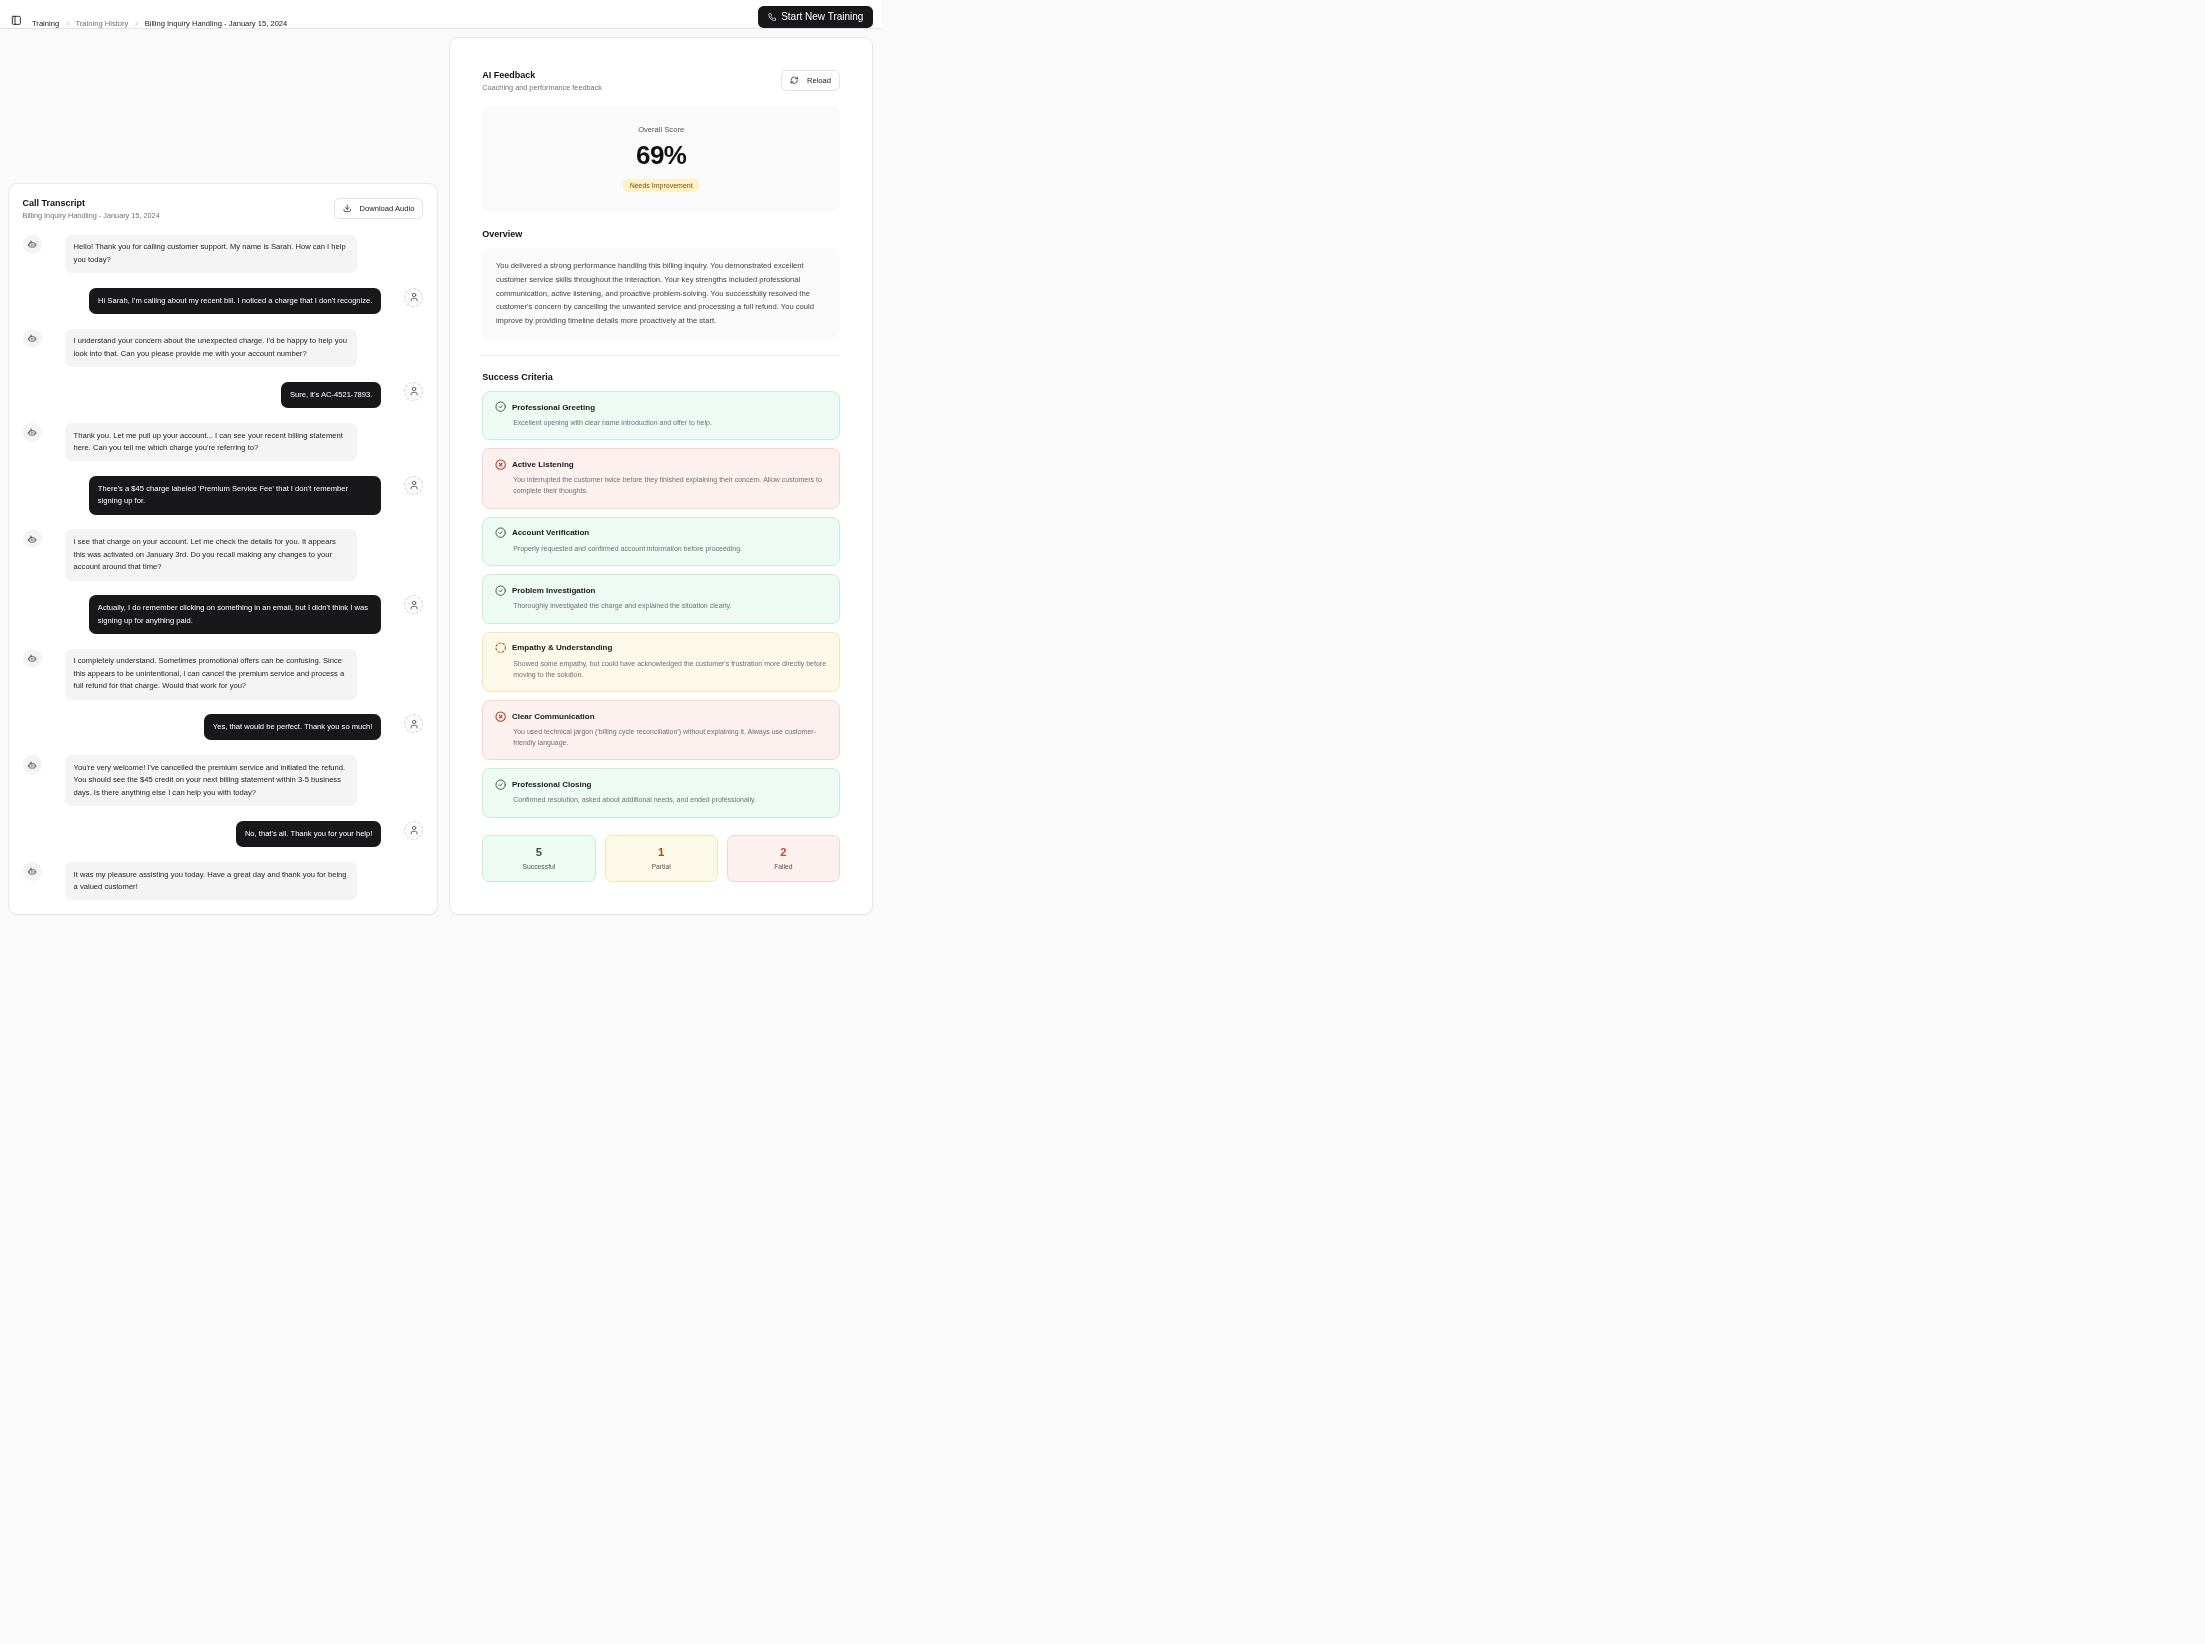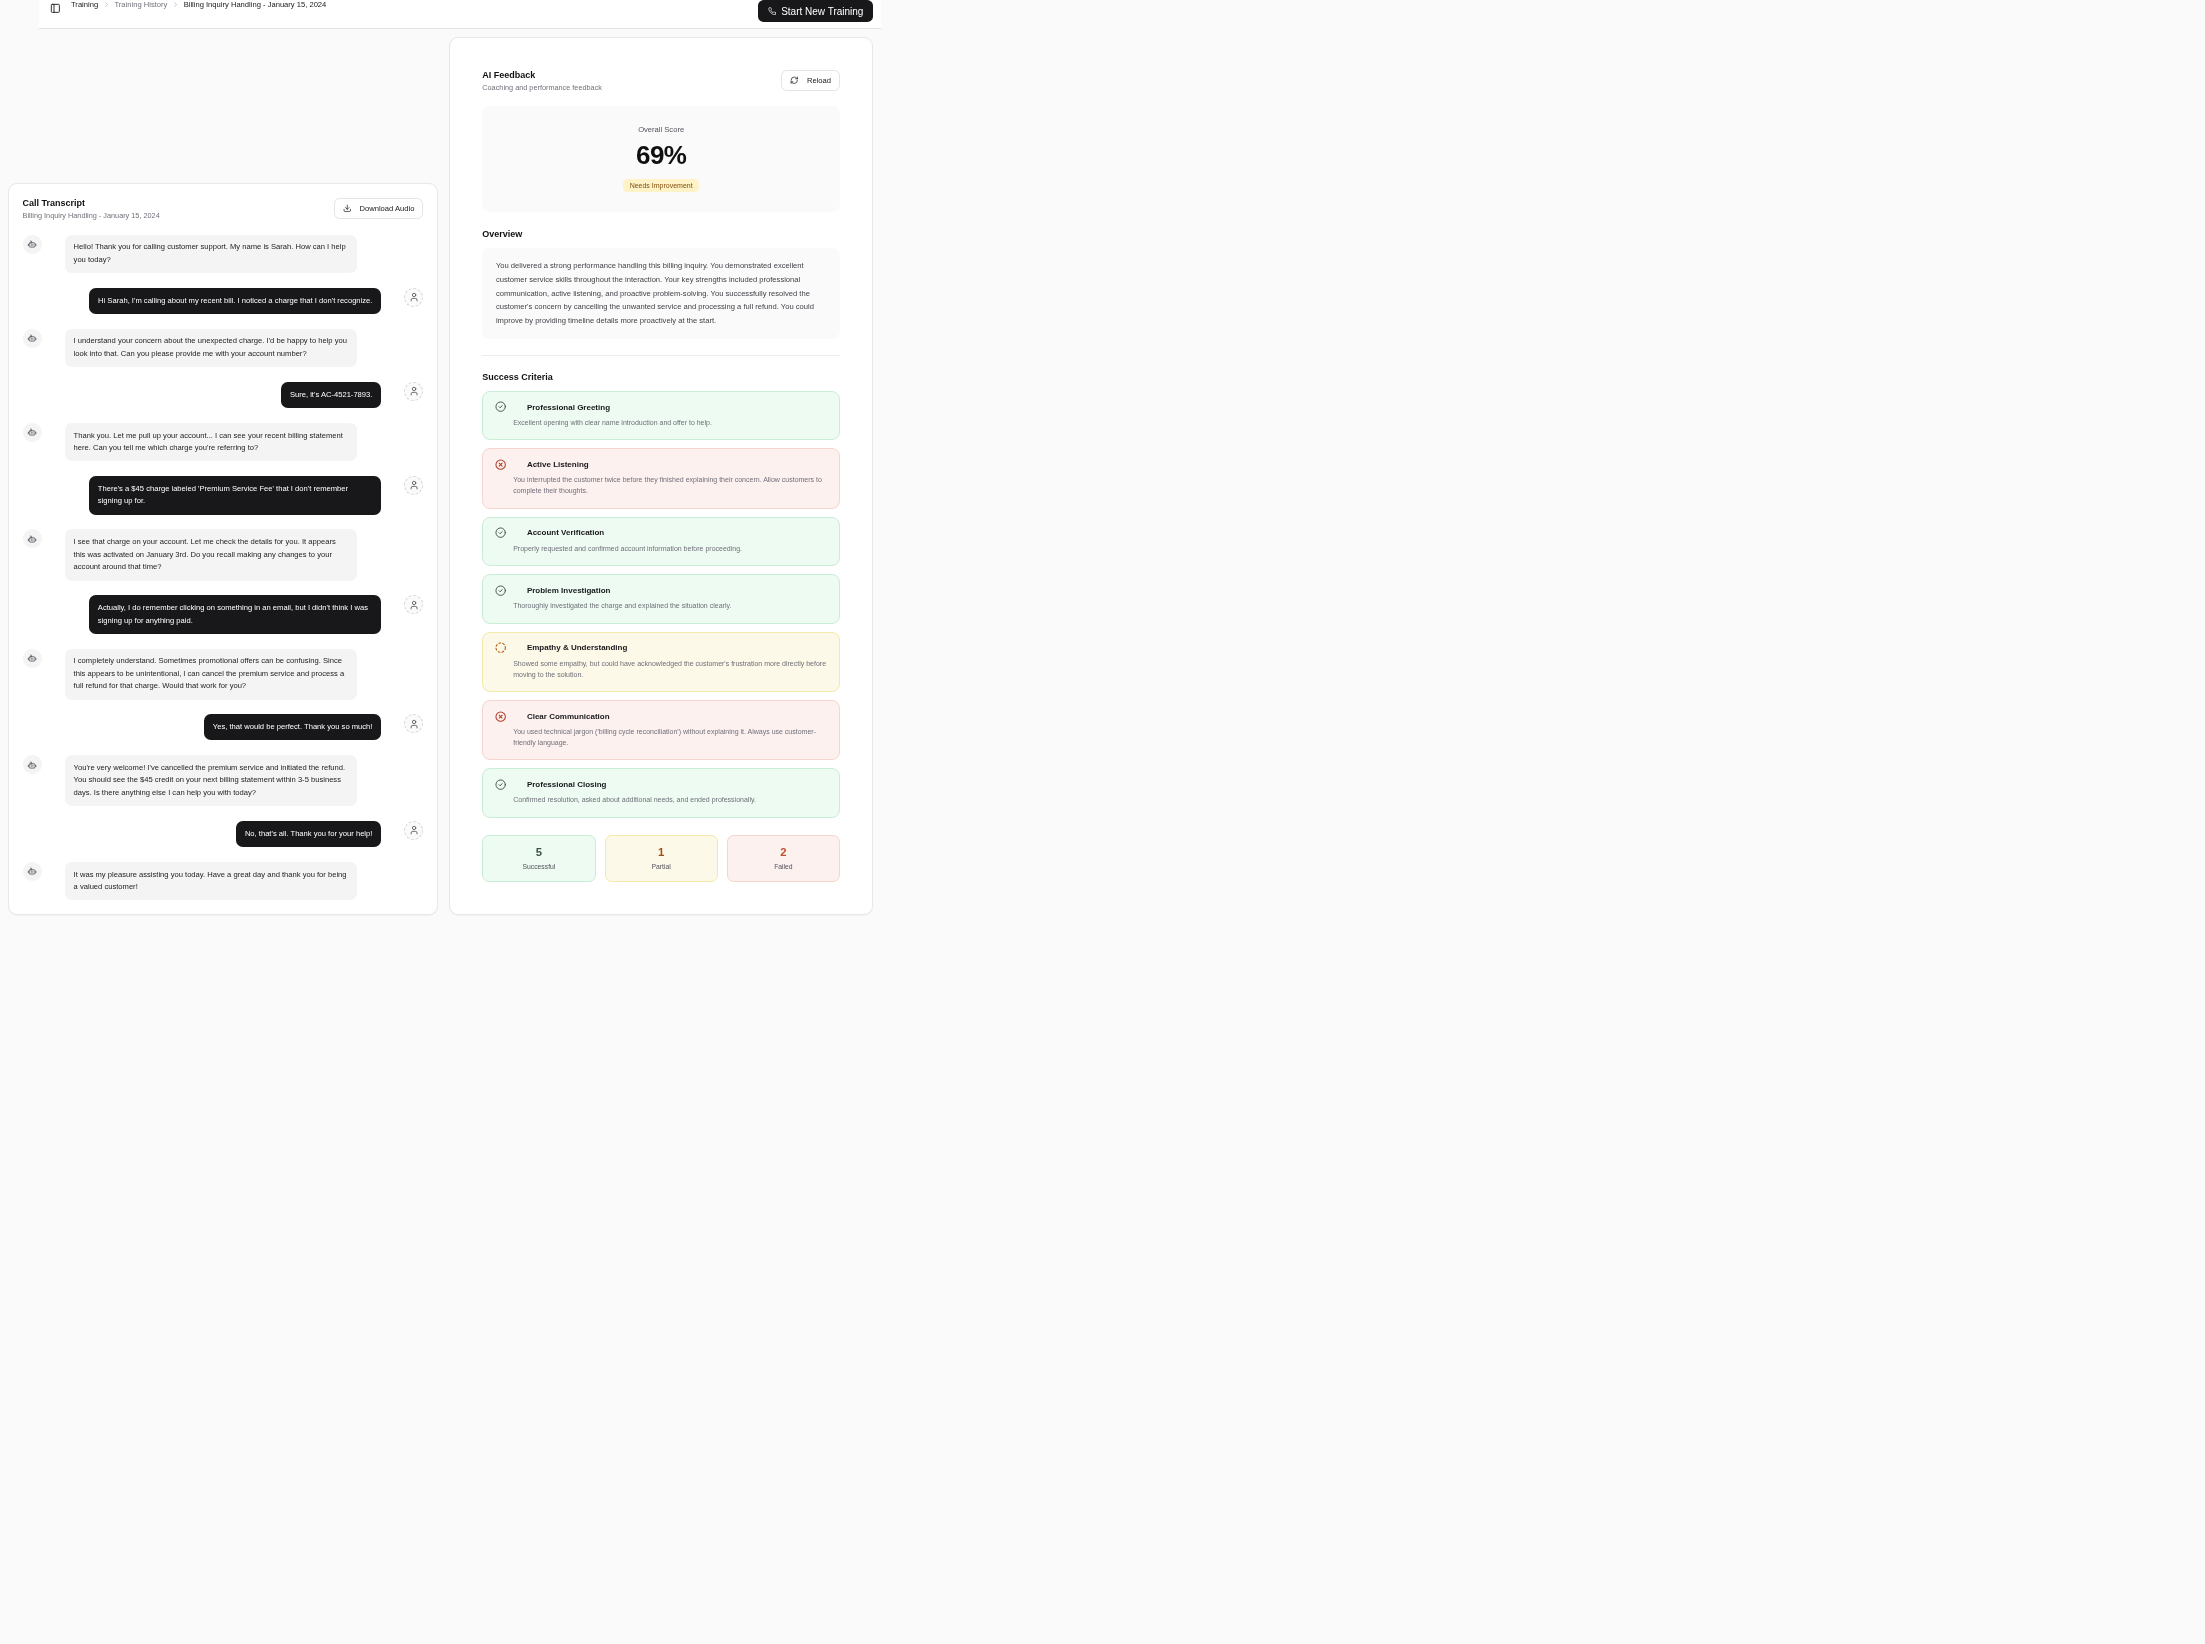--- a/index.html
+++ b/index.html
@@ -1,21 +1,21 @@
 <!DOCTYPE html>
 <html style="font-size:9px"><head>
 <meta charset="utf-8">
 <style>
   * { margin:0; padding:0; box-sizing:border-box; }
   html,body { background:#fafafa; font-family:"Liberation Sans", sans-serif; color:#18181b; }
   body { width:881px; min-height:658px; }
 
   
   .topbar { height:29px; background:#fff; border-bottom:0.6px solid #e4e4e7;
-            display:flex; align-items:flex-start; padding:0 8px; gap:8px;margin-left:39px; }
+            display:flex; align-items:flex-end; padding:0 8px; gap:8px; }
   .icon-btn { width:16px; height:16px; display:flex; align-items:center; justify-content:center;
               border:none; background:transparent; border-radius:3.4px; cursor:pointer; }
   .crumbs { display:flex; align-items:center; gap:4.5px; font-size:7.6px; }
   .crumb-first { font-weight:500; color:#18181b; }
   .crumb-mid { color:#71717a; }
   .crumb-last { color:#18181b; }
   .crumb-sep { color:#a1a1aa; display:flex; align-items:center; }
   .spacer { flex:1; }
   .primary-btn { display:flex; align-items:center; gap:5.1px; background:#18181b; color:#fff;
                  font-size:10px; font-weight:500; border:none; border-radius:5.6px;
@@ -57,21 +57,21 @@
   .section-title { font-size:9px; font-weight:700; color:#111113; margin-bottom:9px; }
   .overview-box { background:#fafafa; border-radius:8px; padding:11.3px 13.6px; font-size:7.6px;
                   line-height:1.8; color:#3f3f46; }
   .divider { border:none; border-top:0.6px solid #ececee; margin:16px 0; }
 
   .criteria { display:flex; flex-direction:column; gap:8px; }
   .crit { border-radius:8px; border:0.6px solid; padding:9.6px 11.3px 10.7px; }
   .crit.c-pass    { background:#eefbf2; border-color:#c9eed6; }
   .crit.c-fail    { background:#fdf1f0; border-color:#f7d4cd; }
   .crit.c-partial { background:#fdf9e8; border-color:#f3e9a9; }
-  .crit-head { display:flex; align-items:center; gap:21px; }
+  .crit-head { display:flex; align-items:center; gap:6px; }
   .crit-title { font-size:8px; font-weight:700; color:#18181b; }
   .crit-desc { font-size:7px; color:#6f6f78; margin:5.1px 0 0 18.6px; line-height:1.55; }
   .ic-pass { color:#3f5247; } .ic-fail { color:#ad3f26; } .ic-partial { color:#b45309; }
 
   .summary { display:flex; gap:9px; margin-top:17px; }
   .sum-card { flex:1; border-radius:6.8px; border:0.6px solid; text-align:center; padding:10.2px 5.6px 11.3px; }
   .sum-card.s-pass    { background:#eefbf2; border-color:#c9eed6; }
   .sum-card.s-partial { background:#fdf9e8; border-color:#f3e9a9; }
   .sum-card.s-fail    { background:#fdf1f0; border-color:#f7d4cd; }
   .sum-num { font-size:11.3px; font-weight:700; }

